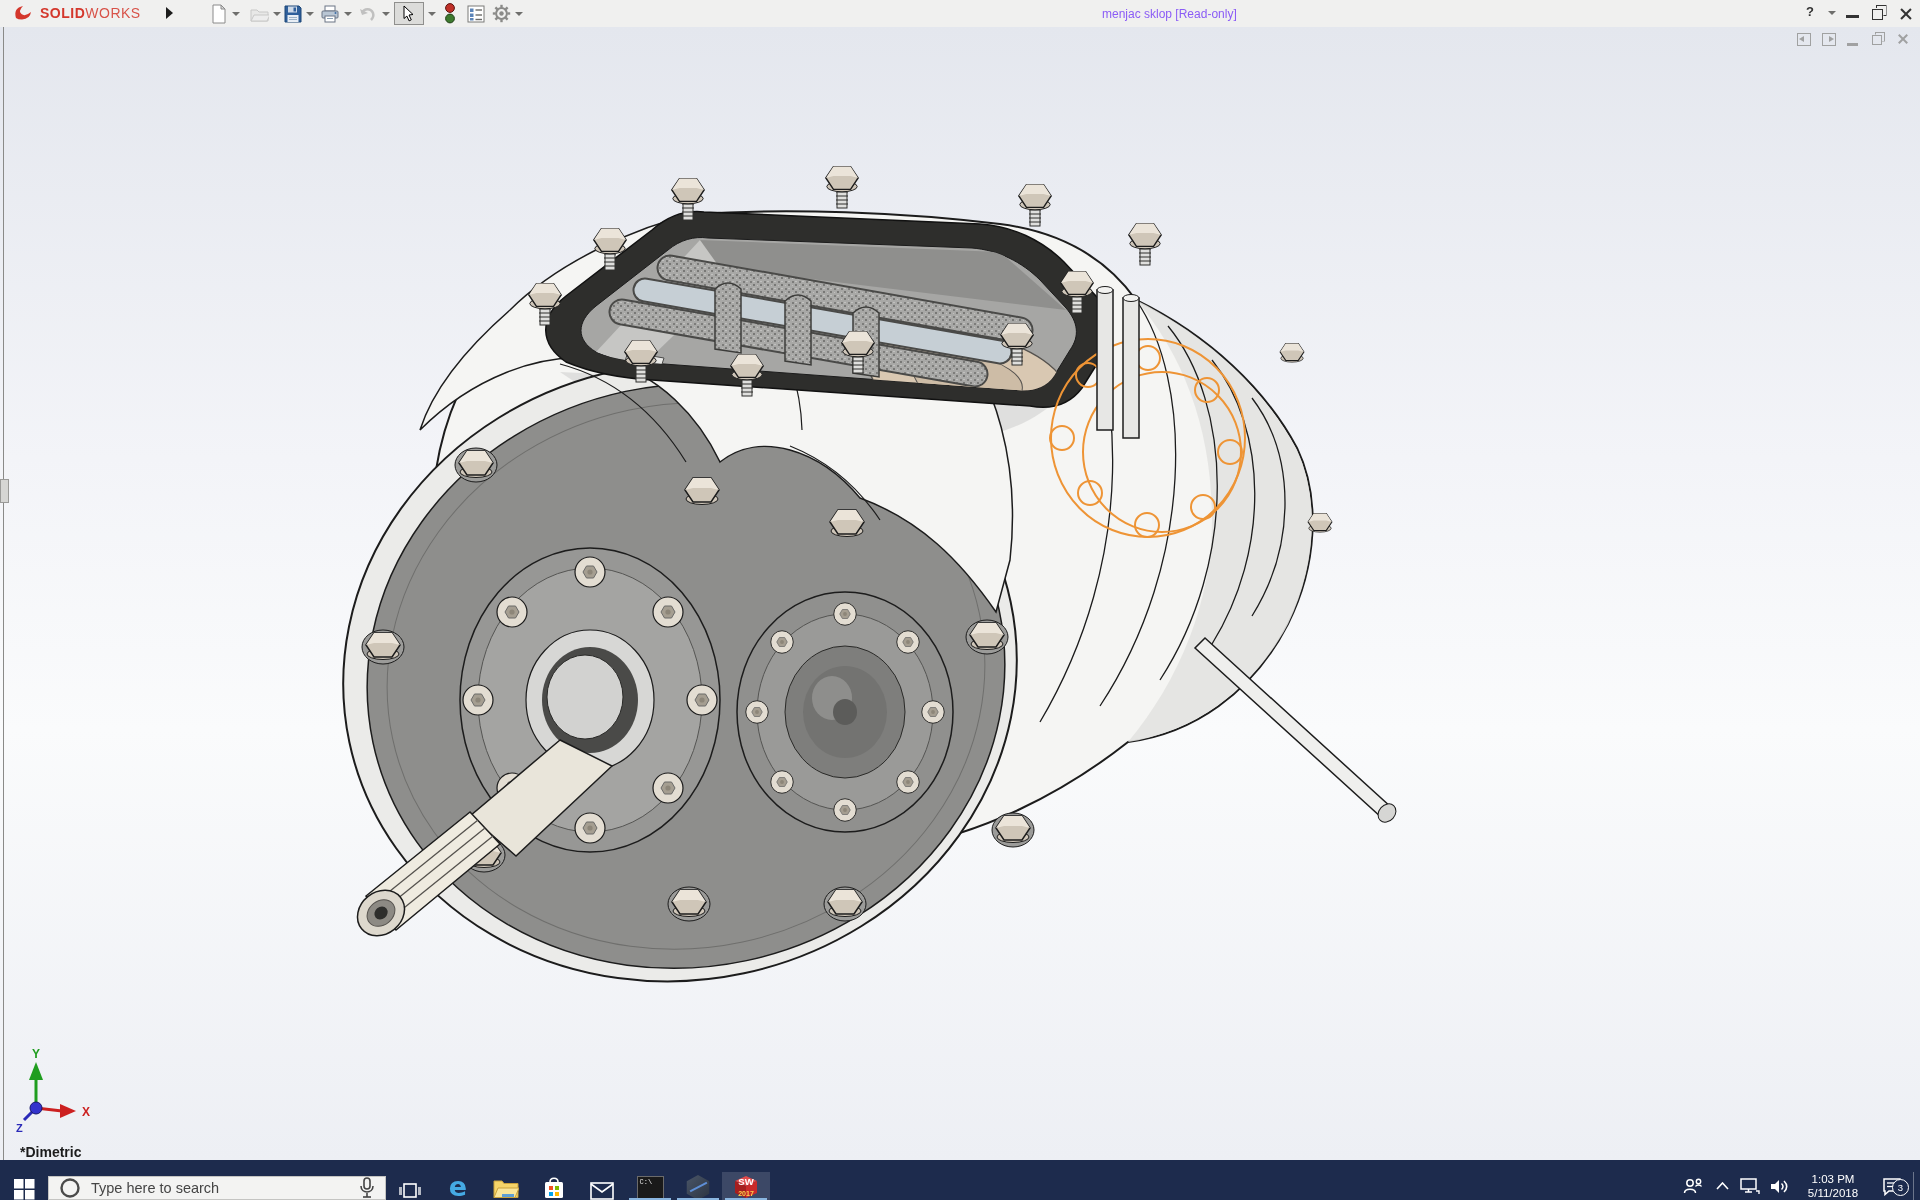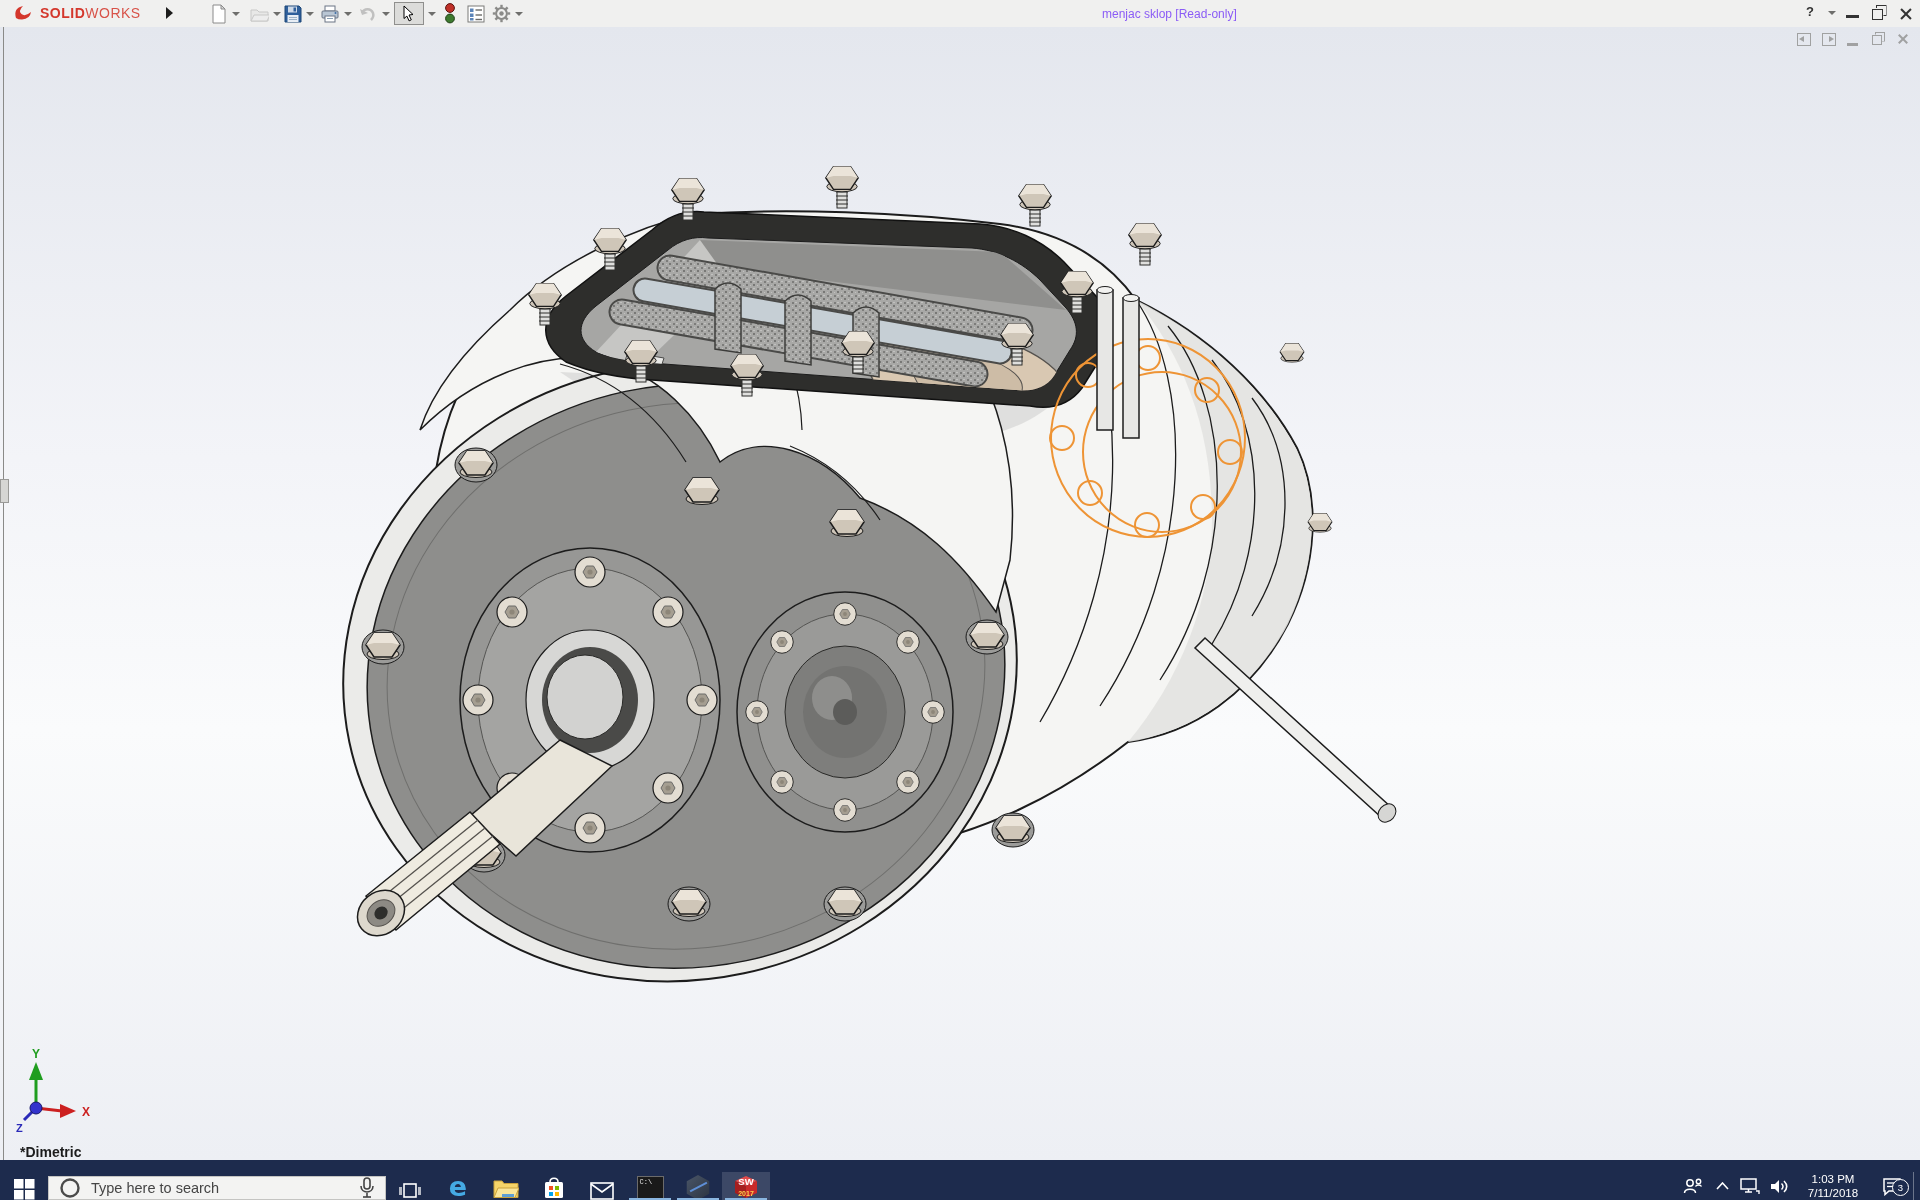--- a/index.html
+++ b/index.html
@@ -558,21 +558,21 @@
         </svg>
       </div>
       <div id="volume" class="trayit">
         <svg width="20" height="17" viewBox="0 0 20 17">
           <polygon points="1,6 5,6 9,2 9,15 5,11 1,11" fill="#fff"></polygon>
           <path d="M11.5 5.5 C13.5 7.5 13.5 9.5 11.5 11.5 M14 3 C17.5 6.5 17.5 10.5 14 14" fill="none" stroke="#fff" stroke-width="1.5"></path>
         </svg>
       </div>
       <div id="clock" class="trayit">
         <div>1:03 PM</div>
-        <div>7/11/2018</div>
+        <div>5/11/2018</div>
       </div>
       <div id="action" class="trayit">
         <svg width="20" height="19" viewBox="0 0 20 19">
           <path d="M2 2 h16 v12 h-11 l-4 3.5 v-3.5 h-1 z" fill="none" stroke="#fff" stroke-width="1.5"></path>
           <line x1="5" y1="6" x2="15" y2="6" stroke="#fff" stroke-width="1.3"></line>
           <line x1="5" y1="9.5" x2="15" y2="9.5" stroke="#fff" stroke-width="1.3"></line>
         </svg>
         <div id="badge">3</div>
       </div>
       <div id="show-desktop"></div>

